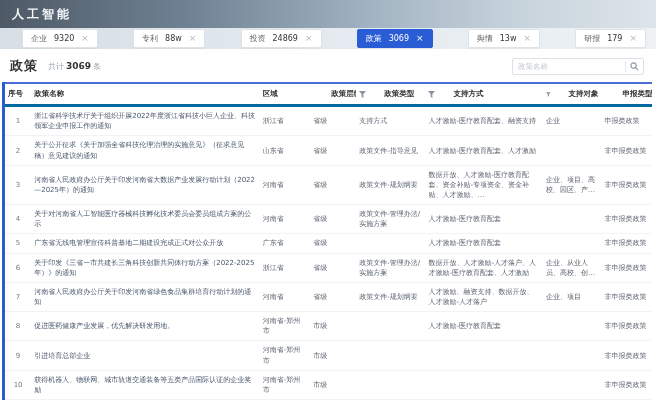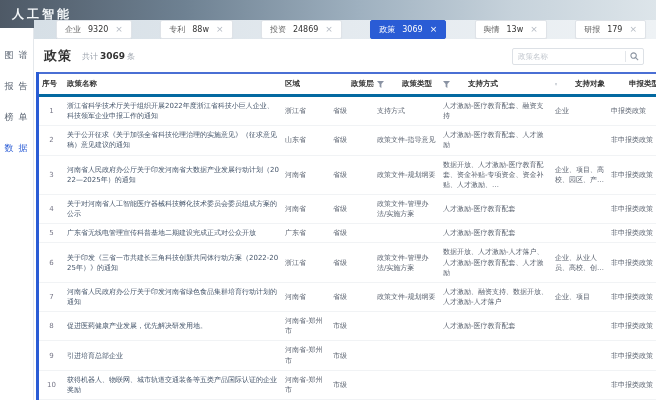--- a/index.html
+++ b/index.html
@@ -62,26 +62,20 @@
   .hdr-cell { display:flex; align-items:center; gap:16px; }
 </style>
 </head>
 <body>
 
 <div class="topbar">
   <h1>人工智能</h1>
 </div>
 
 <div class="app">
-  <div class="sidebar">
-    <div class="side-item">图 谱</div>
-    <div class="side-item">报 告</div>
-    <div class="side-item">榜 单</div>
-    <div class="side-item active">数 据</div>
-  </div>
 
   <div class="main">
     <div class="chips">
       <div class="chip">
         <span>企业</span>
         <span class="cnt">9320</span>
         <span class="x">×</span>
       </div>
       <div class="chip">
         <span>专利</span>

